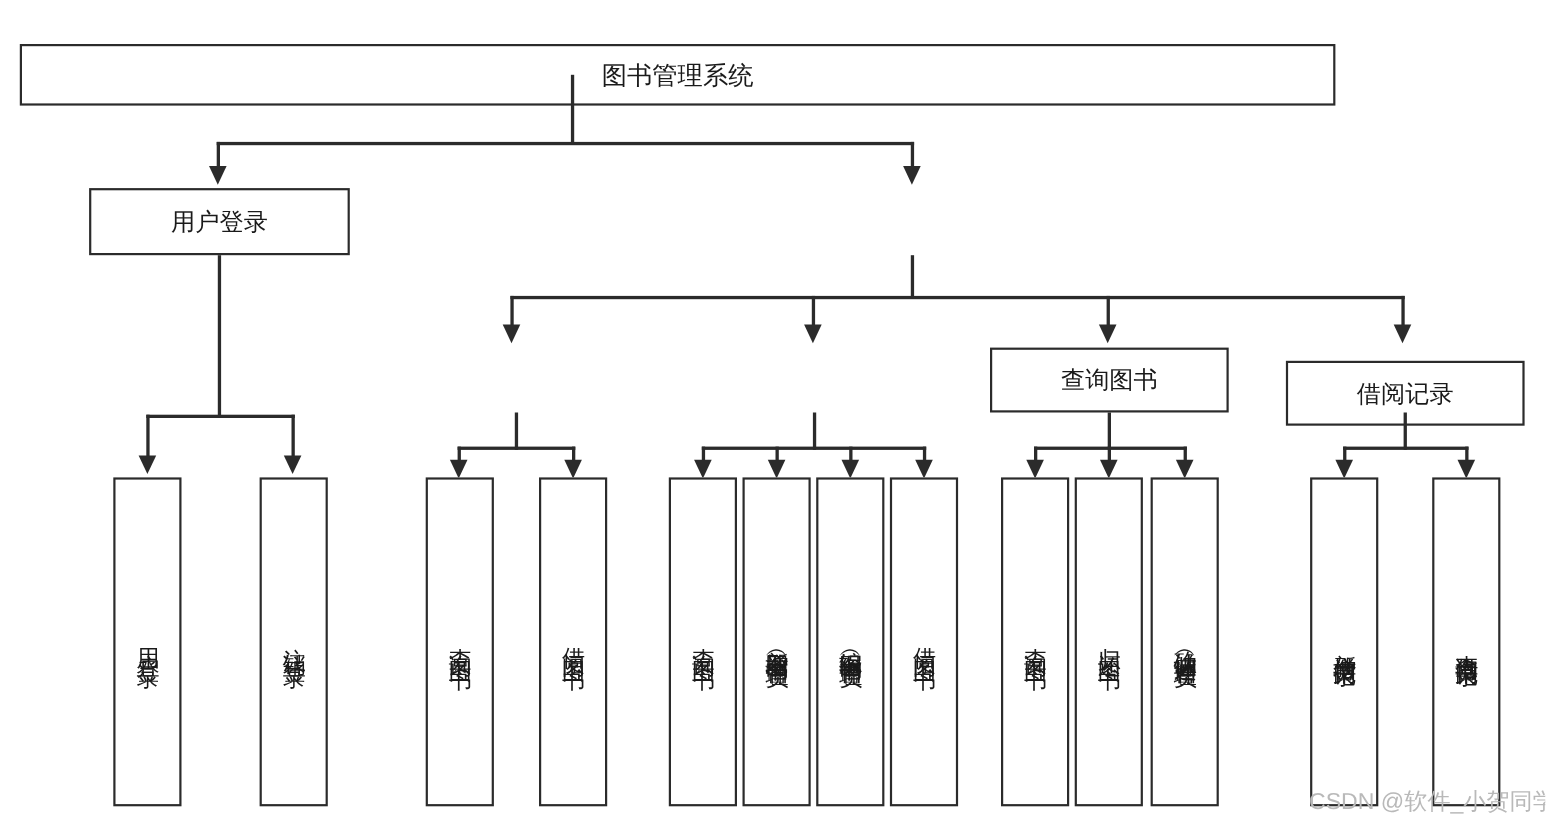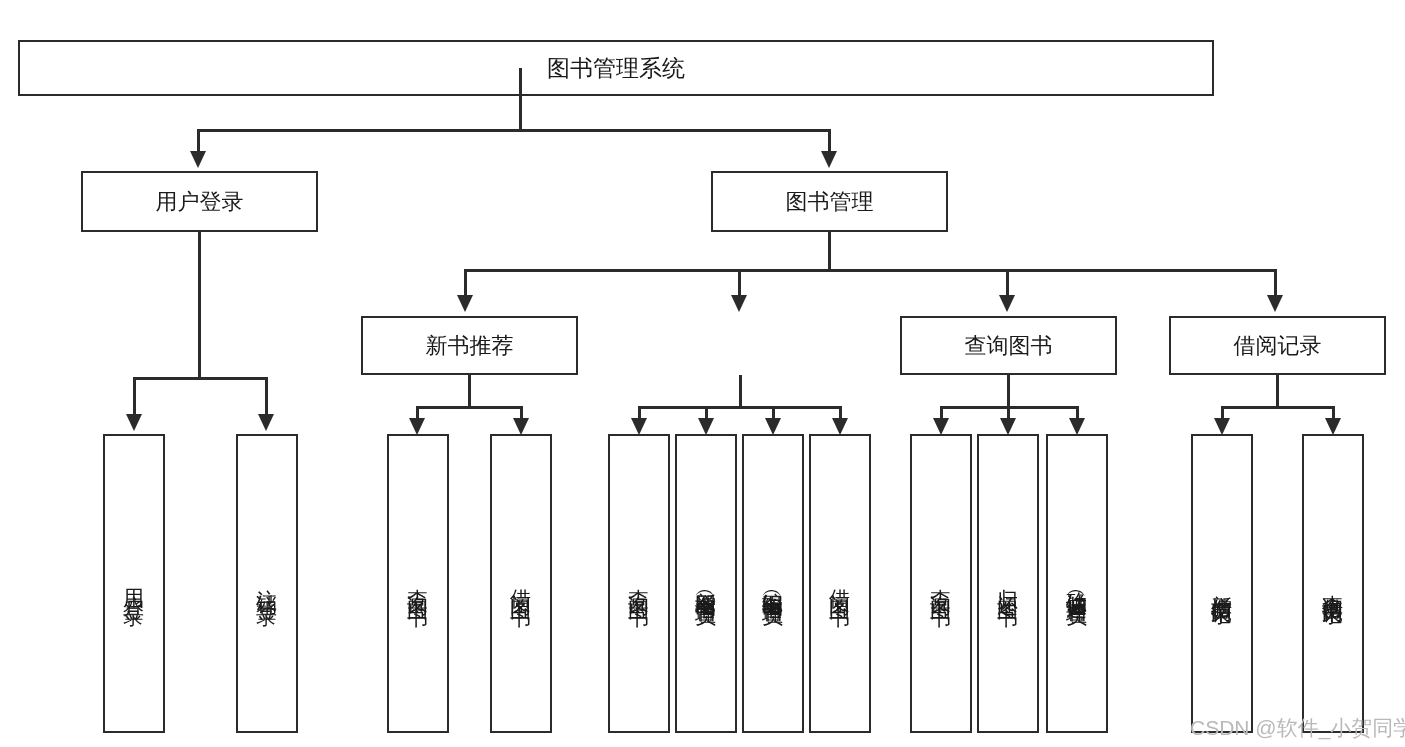--- a/index.html
+++ b/index.html
@@ -89,50 +89,44 @@
 
   <div class="conn h" style="left:197px; top:129px; width:634px; height:3px;"></div>
 
   <div class="conn v" style="left:197px; top:129px; width:3px; height:23px;"></div>
   <div class="arrow" style="left:190px; top:151px;"></div>
   <div class="conn v" style="left:828px; top:129px; width:3px; height:23px;"></div>
   <div class="arrow" style="left:821px; top:151px;"></div>
 
   <div class="node level2" style="left:81px; top:171px; width:237px; height:61px;">
     <span class="node-label">用户登录</span>
-  </div>
-  <div class="node level2" style="left:711px; top:171px; width:237px; height:61px;">
-    <span class="node-label">图书管理</span>
   </div>
 
   <div class="conn v" style="left:198px; top:232px; width:3px; height:147px;"></div>
   <div class="conn h" style="left:133px; top:377px; width:135px; height:3px;"></div>
   <div class="conn v" style="left:133px; top:377px; width:3px; height:38px;"></div>
   <div class="arrow" style="left:126px; top:414px;"></div>
   <div class="conn v" style="left:265px; top:377px; width:3px; height:38px;"></div>
   <div class="arrow" style="left:258px; top:414px;"></div>
 
   <div class="conn v" style="left:828px; top:232px; width:3px; height:39px;"></div>
   <div class="conn h" style="left:464px; top:269px; width:813px; height:3px;"></div>
   <div class="conn v" style="left:464px; top:269px; width:3px; height:27px;"></div>
   <div class="arrow" style="left:457px; top:295px;"></div>
   <div class="conn v" style="left:738px; top:269px; width:3px; height:27px;"></div>
   <div class="arrow" style="left:731px; top:295px;"></div>
   <div class="conn v" style="left:1006px; top:269px; width:3px; height:27px;"></div>
   <div class="arrow" style="left:999px; top:295px;"></div>
   <div class="conn v" style="left:1274px; top:269px; width:3px; height:27px;"></div>
   <div class="arrow" style="left:1267px; top:295px;"></div>
 
-  <div class="node level3" style="left:361px; top:316px; width:217px; height:59px;">
-    <span class="node-label">新书推荐</span>
-  </div>
   <div class="node level3" style="left:900px; top:316px; width:217px; height:59px;">
     <span class="node-label">查询图书</span>
   </div>
-  <div class="node level3" style="left:1169px; top:316px; width:217px; height:59px;">
+  <div class="node level3" style="left:1169px; top:328px; width:217px; height:59px;">
     <span class="node-label">借阅记录</span>
   </div>
 
   <div class="conn v" style="left:468px; top:375px; width:3px; height:34px;"></div>
   <div class="conn h" style="left:416px; top:406px; width:107px; height:3px;"></div>
   <div class="conn v" style="left:416px; top:406px; width:3px; height:20px;"></div>
   <div class="arrow" style="left:409px; top:418px;"></div>
   <div class="conn v" style="left:520px; top:406px; width:3px; height:20px;"></div>
   <div class="arrow" style="left:513px; top:418px;"></div>
 

